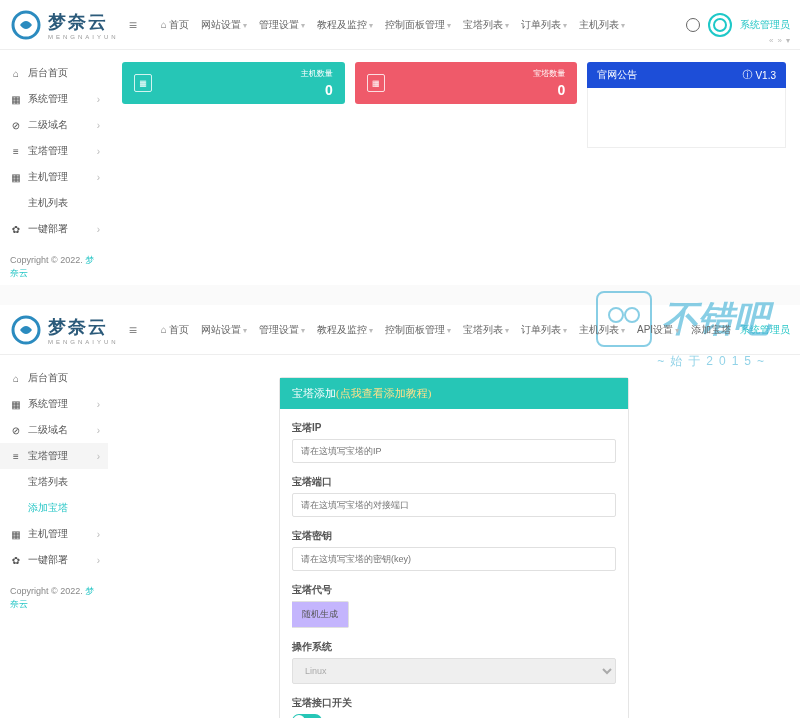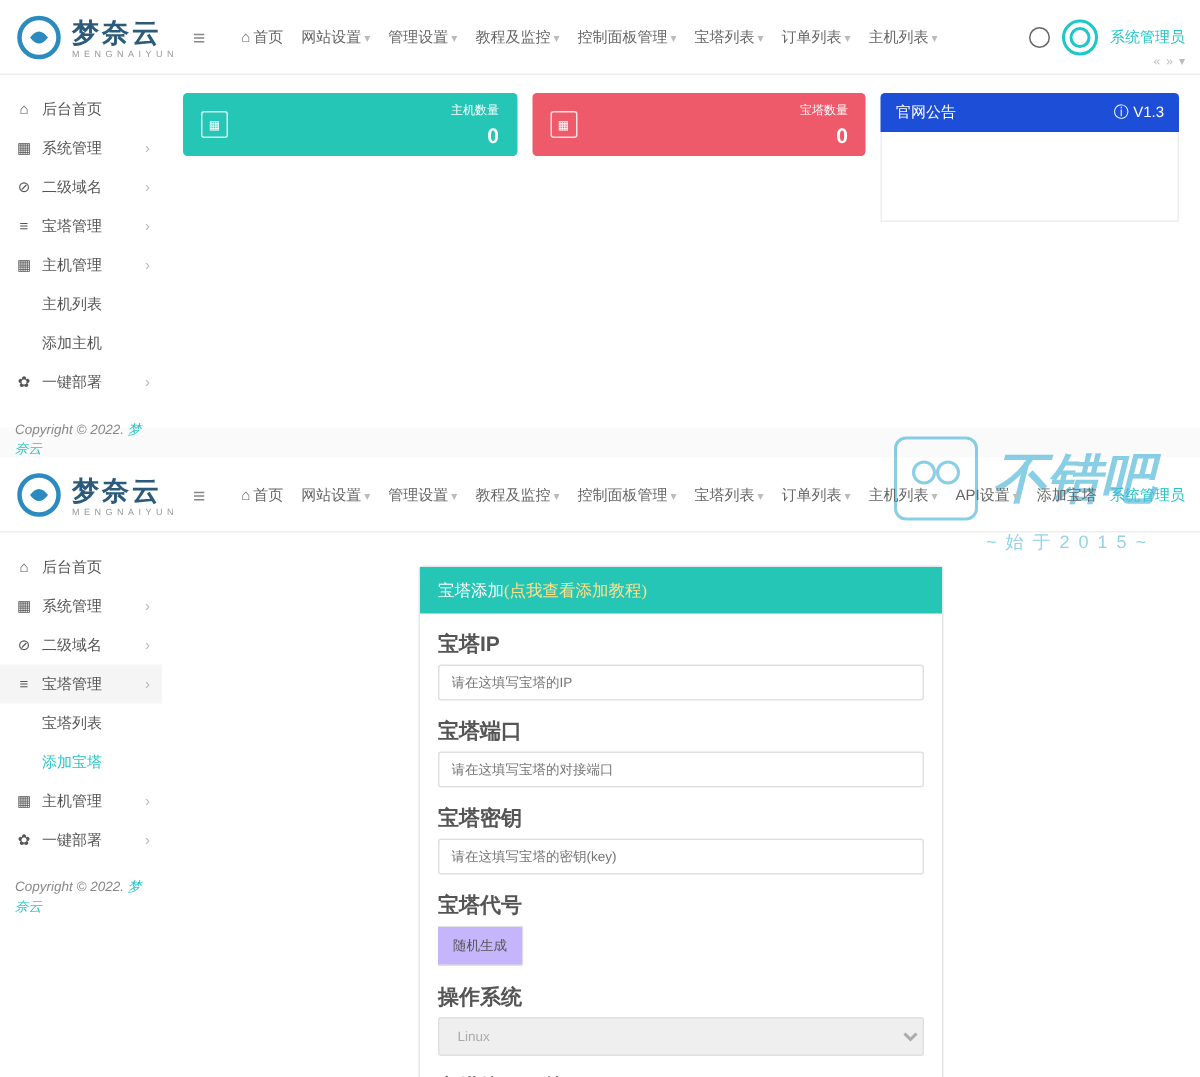--- a/index.html
+++ b/index.html
@@ -22,42 +22,42 @@
 .admin-link{color:#26c6c6;font-size:10px;}
 .nav-controls{position:absolute;right:10px;top:36px;display:flex;gap:4px;font-size:8px;color:#bbb;}
 .body-wrap{display:flex;}
 .sidebar{width:108px;padding:10px 0;}
 .side-item{display:flex;align-items:center;padding:6px 10px;font-size:10px;color:#555;gap:6px;position:relative;}
 .side-item.active{background:#f5f5f5;}
 .side-item.has-sub::after{content:"›";position:absolute;right:8px;color:#bbb;font-size:10px;}
 .side-icon{width:12px;height:12px;display:inline-flex;align-items:center;justify-content:center;font-size:10px;}
 .sub-item{padding:6px 10px 6px 28px;font-size:10px;color:#555;}
 .sub-item.highlight{color:#26c6c6;}
-.copyright{padding:12px 10px;font-size:9px;color:#888;font-style:italic;}
+.copyright{padding:12px 10px;font-size:9px;color:#888;}
 .copyright a{color:#26c6c6;text-decoration:none;}
 .main{flex:1;padding:12px 14px;}
 .cards{display:flex;gap:10px;}
 .stat-card{flex:1;height:42px;border-radius:3px;display:flex;align-items:center;padding:0 12px;color:#fff;position:relative;}
 .stat-teal{background:#26c6b6;}
 .stat-red{background:#ef5a6a;}
 .stat-icon{width:18px;height:18px;border:1.5px solid rgba(255,255,255,0.8);border-radius:2px;display:flex;align-items:center;justify-content:center;font-size:8px;}
 .stat-label{position:absolute;right:12px;top:6px;font-size:8px;}
 .stat-value{position:absolute;right:12px;bottom:6px;font-size:14px;font-weight:bold;}
 .announce{flex:1;}
 .announce-head{background:#1d4ed8;color:#fff;height:26px;display:flex;align-items:center;padding:0 10px;font-size:10px;border-radius:3px 3px 0 0;}
 .announce-head .version{margin-left:auto;display:flex;align-items:center;gap:3px;}
 .announce-body{height:60px;background:#fff;border:1px solid #eee;border-top:none;}
 .divider{height:20px;}
 
 .form-panel{width:350px;margin:10px auto 0;border:1px solid #e5e5e5;border-radius:3px;}
 .form-head{background:#26c6b6;color:#fff;padding:8px 12px;font-size:11px;font-family:Liberation Serif, serif;}
 .form-head a{color:#ffe08a;}
 .form-body{padding:12px;}
 .form-group{margin-bottom:12px;}
-.form-label{font-size:14px;font-weight:bold;margin-bottom:4px;display:block;}
+.form-label{font-size:10px;font-weight:bold;margin-bottom:4px;display:block;}
 .form-input{width:100%;padding:6px 8px;border:1px solid #e0e0e0;border-radius:2px;font-size:9px;color:#aaa;}
 .input-group{display:flex;}
 .input-group .form-input{flex:1;border-radius:2px 0 0 2px;}
 .input-addon{padding:6px 10px;background:#c4b5fd;border:1px solid #e0e0e0;border-left:none;font-size:9px;border-radius:0 2px 2px 0;}
 .switch{width:30px;height:14px;background:#26c6b6;border-radius:10px;position:relative;}
 .switch::after{content:"";position:absolute;width:12px;height:12px;background:#fff;border-radius:50%;top:1px;left:1px;}
 .watermark{position:absolute;right:30px;top:-14px;opacity:0.65;display:flex;align-items:center;gap:10px;pointer-events:none;}
 .wm-icon{width:56px;height:56px;border:2px solid #4ab5d8;border-radius:8px;position:relative;}
 .wm-icon::before,.wm-icon::after{content:"";position:absolute;width:12px;height:12px;border:2px solid #4ab5d8;border-radius:50%;top:14px;}
 .wm-icon::before{left:10px;}
@@ -119,21 +119,20 @@
         </div>
       <div class="side-item has-sub">
           <span class="side-icon">≡</span>
           <span>宝塔管理</span>
         </div>
       <div class="side-item has-sub">
           <span class="side-icon">▦</span>
           <span>主机管理</span>
         </div>
       <div class="sub-item">主机列表</div>
-      <div class="sub-item">添加主机</div>
       <div class="side-item has-sub">
           <span class="side-icon">✿</span>
           <span>一键部署</span>
         </div>
       <div class="copyright"><span>Copyright © 2022.</span> <a>梦奈云</a></div>
     </div>
     <div class="main">
       <div class="cards">
         <div class="stat-card stat-teal">
           <span class="stat-icon">▦</span>

